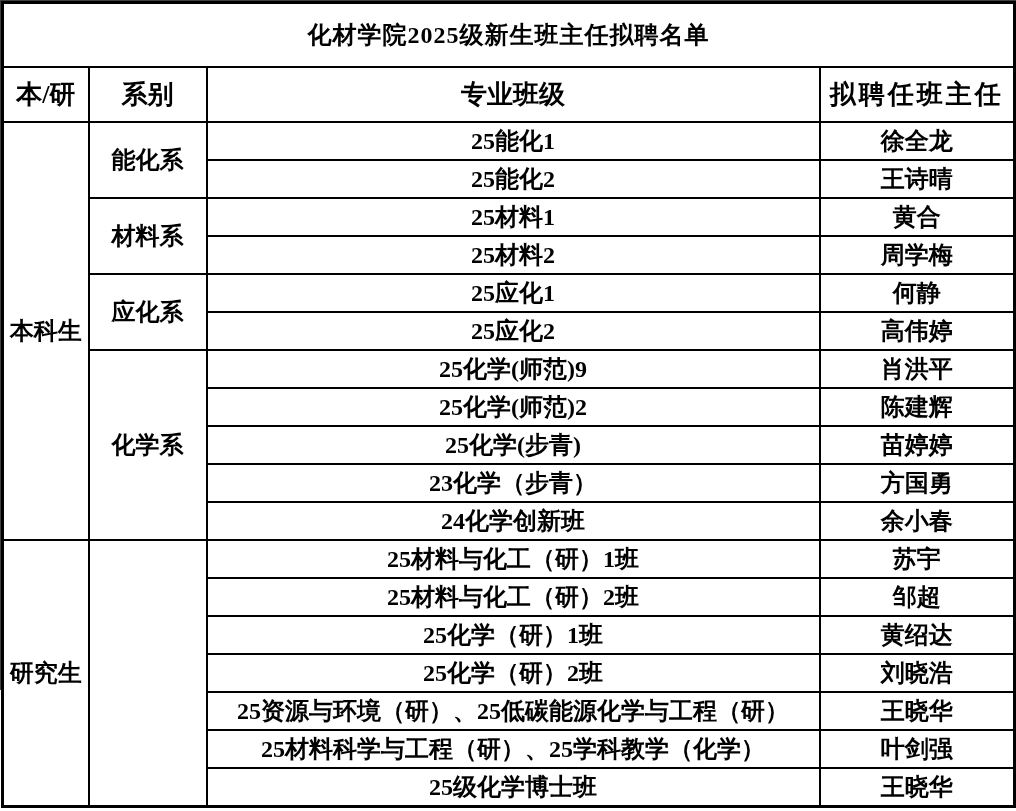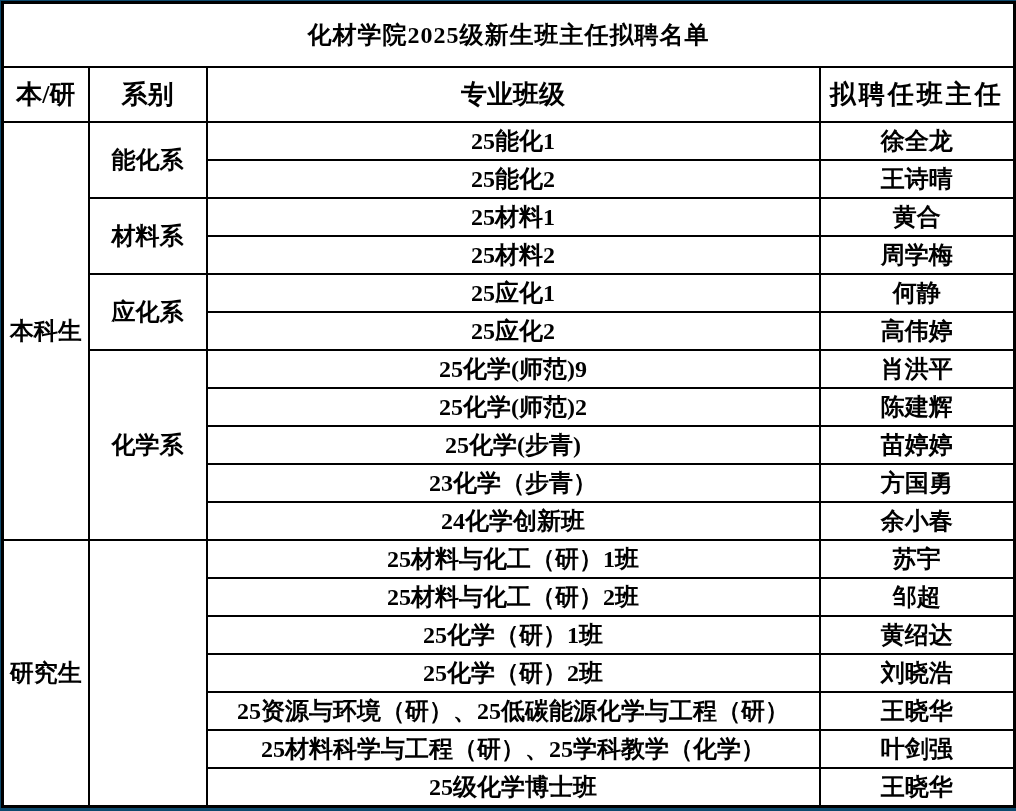--- a/index.html
+++ b/index.html
@@ -8,22 +8,22 @@
     background: #ffffff;
     width: 1016px;
     height: 811px;
     overflow: hidden;
   }
   .sheet {
     position: absolute;
     left: 0;
     top: 0;
     width: 1016px;
-    height: 811px;
-    background: #0c4a6e;
+    height: 690px;
+    background: #404040;
   }
   table.roster {
     border-collapse: collapse;
     table-layout: fixed;
     width: 1012px;
     margin: 1px;
     background: #ffffff;
     border: 3px solid #000000;
   }
   table.roster td {

